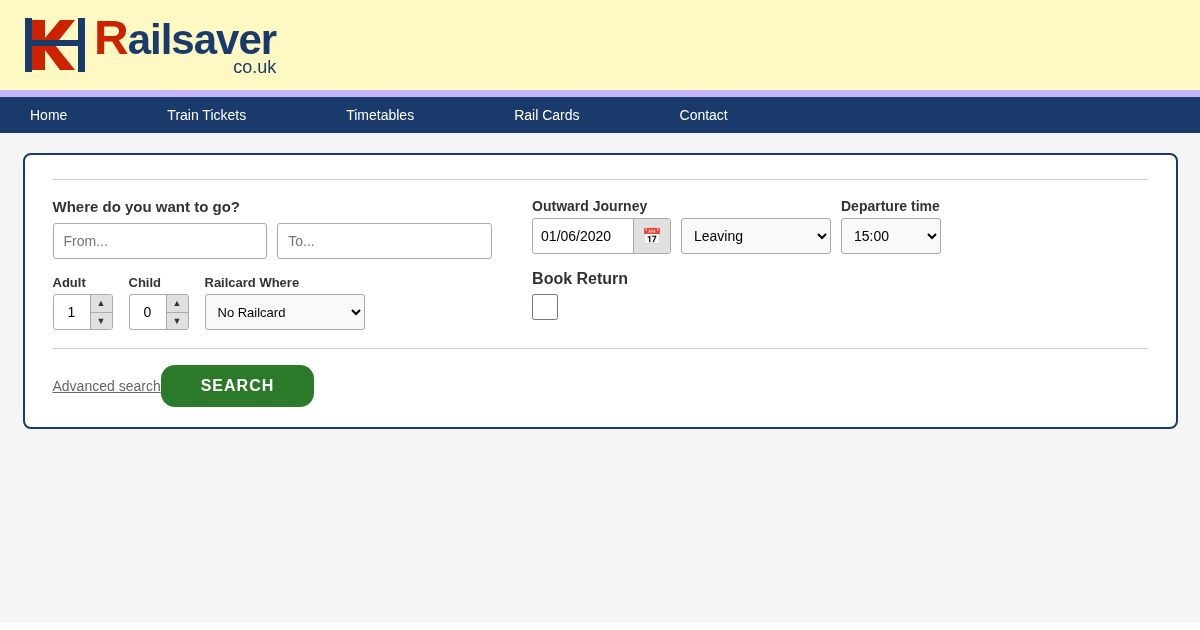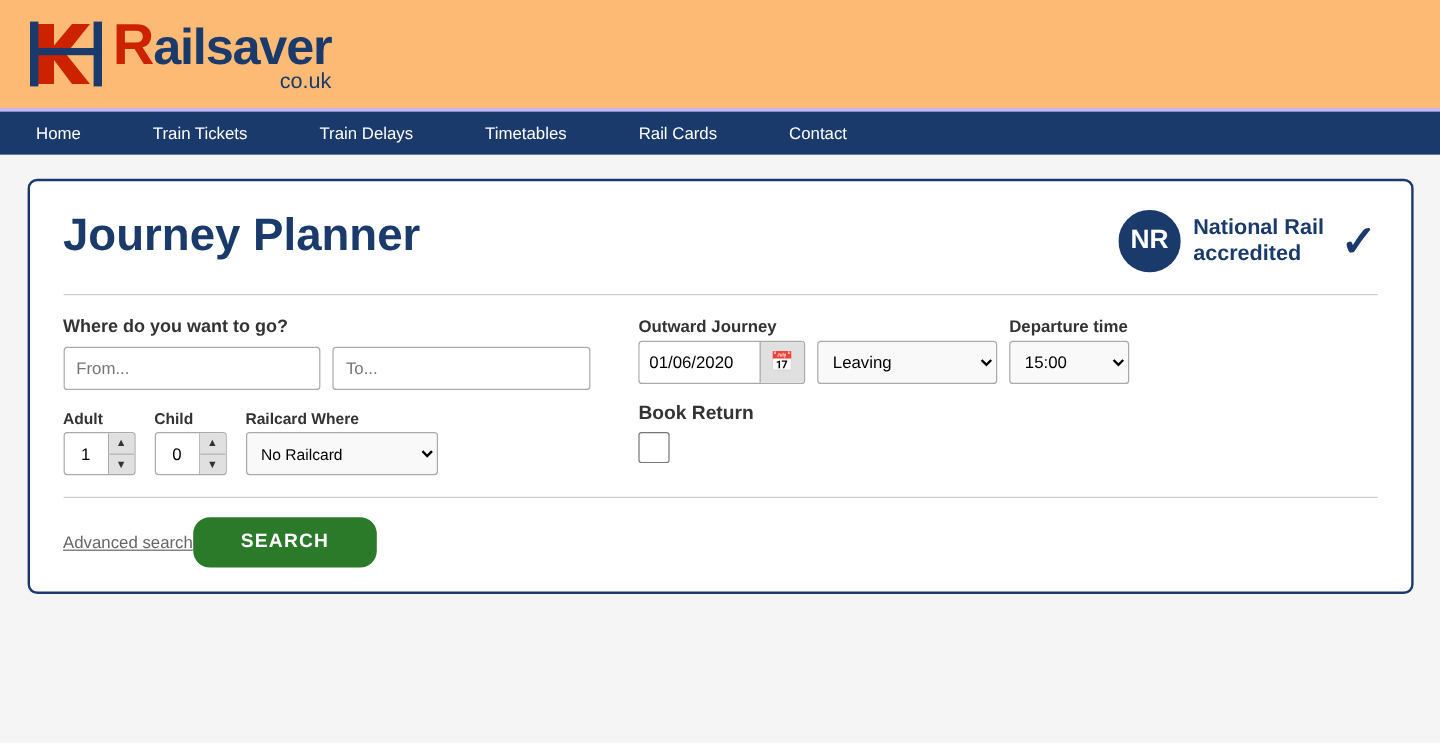--- a/index.html
+++ b/index.html
@@ -1,22 +1,22 @@
 <!DOCTYPE html>
 <html><head>
   <meta charset="utf-8">
   <style>
     * { box-sizing: border-box; margin: 0; padding: 0; }
     body { font-family: Arial, sans-serif; background: #fff; width: 1200px; min-height: 630px; }
 
     
     #header {
       padding: 10px 20px;
-      background: #fdba74;
-      border-bottom: 3px solid #c4b5fd;
+      background: #fef9c3;
+      border-bottom: 7px solid #c4b5fd;
       display: flex;
       align-items: center;
     }
     .logo-container {
       display: flex;
       align-items: center;
     }
     .logo-icon {
       width: 70px;
       height: 70px;
@@ -42,20 +42,21 @@
       color: #1a3a6b;
       text-align: right;
       margin-top: -4px;
     }
 
     
     #nav {
       background: #1a3a6b;
       display: flex;
       align-items: stretch;
+      gap: 40px;
     }
     .nav-item {
       color: #fff;
       padding: 10px 30px;
       font-size: 14px;
       cursor: pointer;
       text-decoration: none;
       display: flex;
       align-items: center;
     }
@@ -380,44 +381,28 @@
         <span class="r-letter">R</span><span>ailsaver</span>
       </span>
       <span class="logo-couk">co.uk</span>
     </div>
   </div>
 </div>
 
 <nav id="nav">
   <a class="nav-item">Home</a>
   <a class="nav-item">Train Tickets</a>
-  <a class="nav-item">Train Delays</a>
   <a class="nav-item">Timetables</a>
   <a class="nav-item">Rail Cards</a>
   <a class="nav-item">Contact</a>
 </nav>
 
 <div id="main">
   <div id="planner-box">
 
-    <div class="planner-header">
-      <h1 class="planner-title">Journey Planner</h1>
-      <div class="national-rail-badge">
-
-        <svg width="52" height="52" viewBox="0 0 52 52" xmlns="http://www.w3.org/2000/svg">
-          <circle cx="26" cy="26" r="26" fill="#1a3a6b"></circle>
-          <text x="26" y="32" text-anchor="middle" font-size="22" font-weight="bold" fill="white" font-family="Arial">NR</text>
-        </svg>
-        <div>
-          <div class="nr-text">National Rail</div>
-          <div class="nr-text">accredited</div>
-        </div>
-        <span class="nr-checkmark">✓</span>
-      </div>
-    </div>
 
     <hr class="planner-divider">
 
     <div class="form-section">
 
       <div class="left-section">
         <div class="question-label">Where do you want to go?</div>
         <div class="from-to-row">
           <input type="text" class="text-input" placeholder="From..." style="">
           <input type="text" class="text-input" placeholder="To..." style="">

